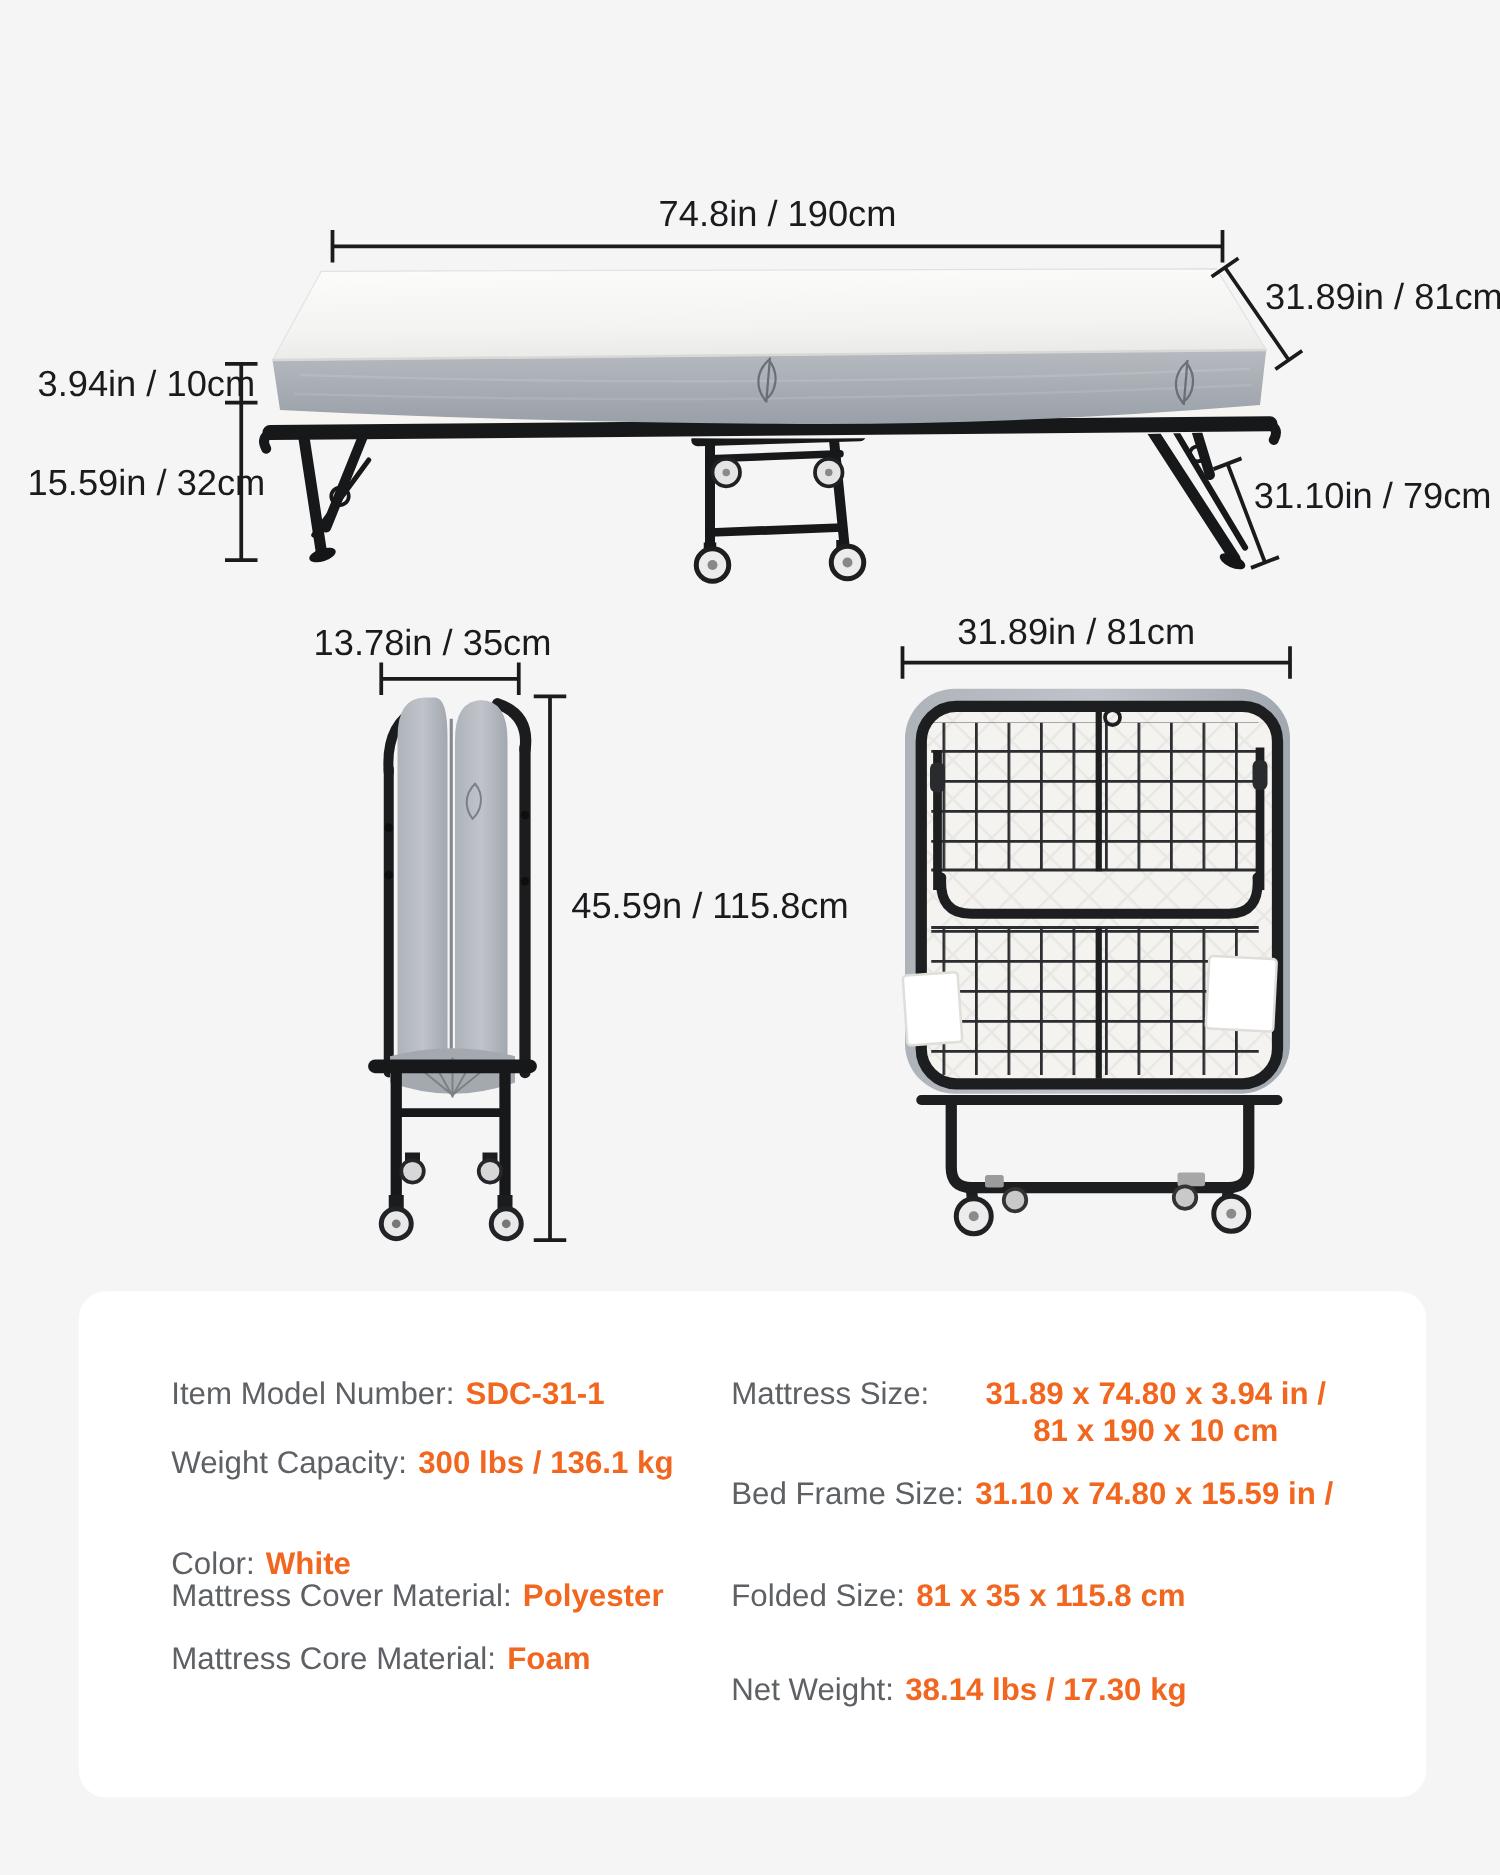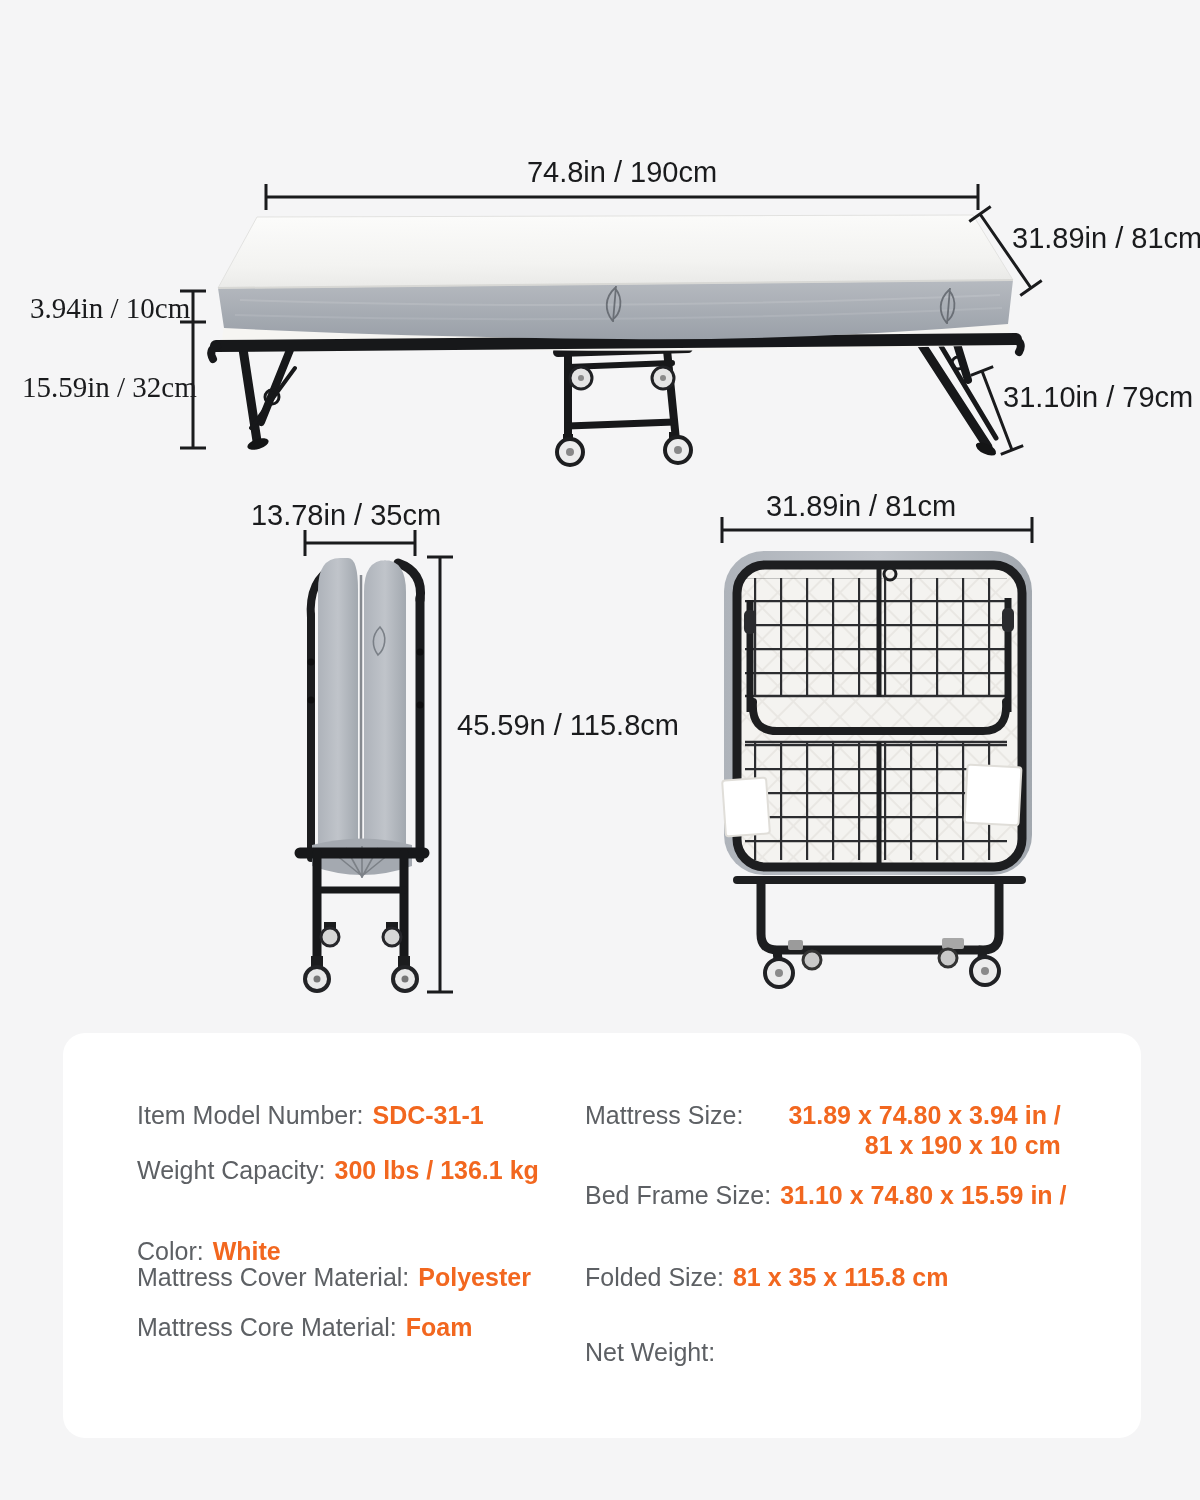--- a/index.html
+++ b/index.html
@@ -7,29 +7,29 @@
   }
   *{margin:0;padding:0;box-sizing:border-box;}
   body{background:var(--bg);font-family:"Liberation Sans","DejaVu Sans",sans-serif;}
   .canvas{position:relative;width:1200px;height:1500px;background:var(--bg);overflow:hidden;}
   .diagram-svg{position:absolute;left:0;top:0;}
   .dim-label{
     position:absolute;color:var(--dim-text);font-size:29px;font-weight:500;
     white-space:nowrap;line-height:32px;text-align:center;
   }
   .dim-label.centered{transform:translateX(-50%);}
-  .dim-label.right-align{font-family:Liberation Serif, serif;}
+  .dim-label.right-align{}
   .spec-panel{
     position:absolute;left:63px;top:1033px;width:1078px;height:405px;
     background:var(--panel);border-radius:22px;
   }
   .spec-row{position:absolute;display:flex;align-items:flex-start;font-size:25px;line-height:30px;white-space:nowrap;}
   .spec-label{color:var(--label-gray);margin-right:9px;font-weight:400;}
   .spec-value{color:var(--accent);font-weight:700;}
-  .spec-value-block{display:inline-block;text-align:right;color:var(--accent);font-weight:700;}
+  .spec-value-block{display:inline-block;text-align:center;color:var(--accent);font-weight:700;}
 </style>
 </head>
 <body>
 
 <div class="canvas">
 
   <svg class="diagram-svg" width="1200" height="1500" viewBox="0 0 1200 1500">
     <defs>
       <linearGradient id="topFace" x1="0" y1="0" x2="0.15" y2="1">
         <stop offset="0" stop-color="#fcfcfb"></stop>
@@ -260,16 +260,20 @@
       </span>
     </div>
     <div class="spec-row" style="left:522px;top:229px;">
       <span class="spec-label">Folded Size:</span>
       <span class="spec-value-block">
         <div>81 x 35 x 115.8 cm</div>
       </span>
     </div>
     <div class="spec-row" style="left:522px;top:304px;">
       <span class="spec-label">Net Weight:</span>
+      <span class="spec-value-block">
+        <div>38.14 lbs / 17.30 kg</div>
+        <div></div>
+      </span>
     </div>
   </div>
 
 </div>
 
 </body></html>

